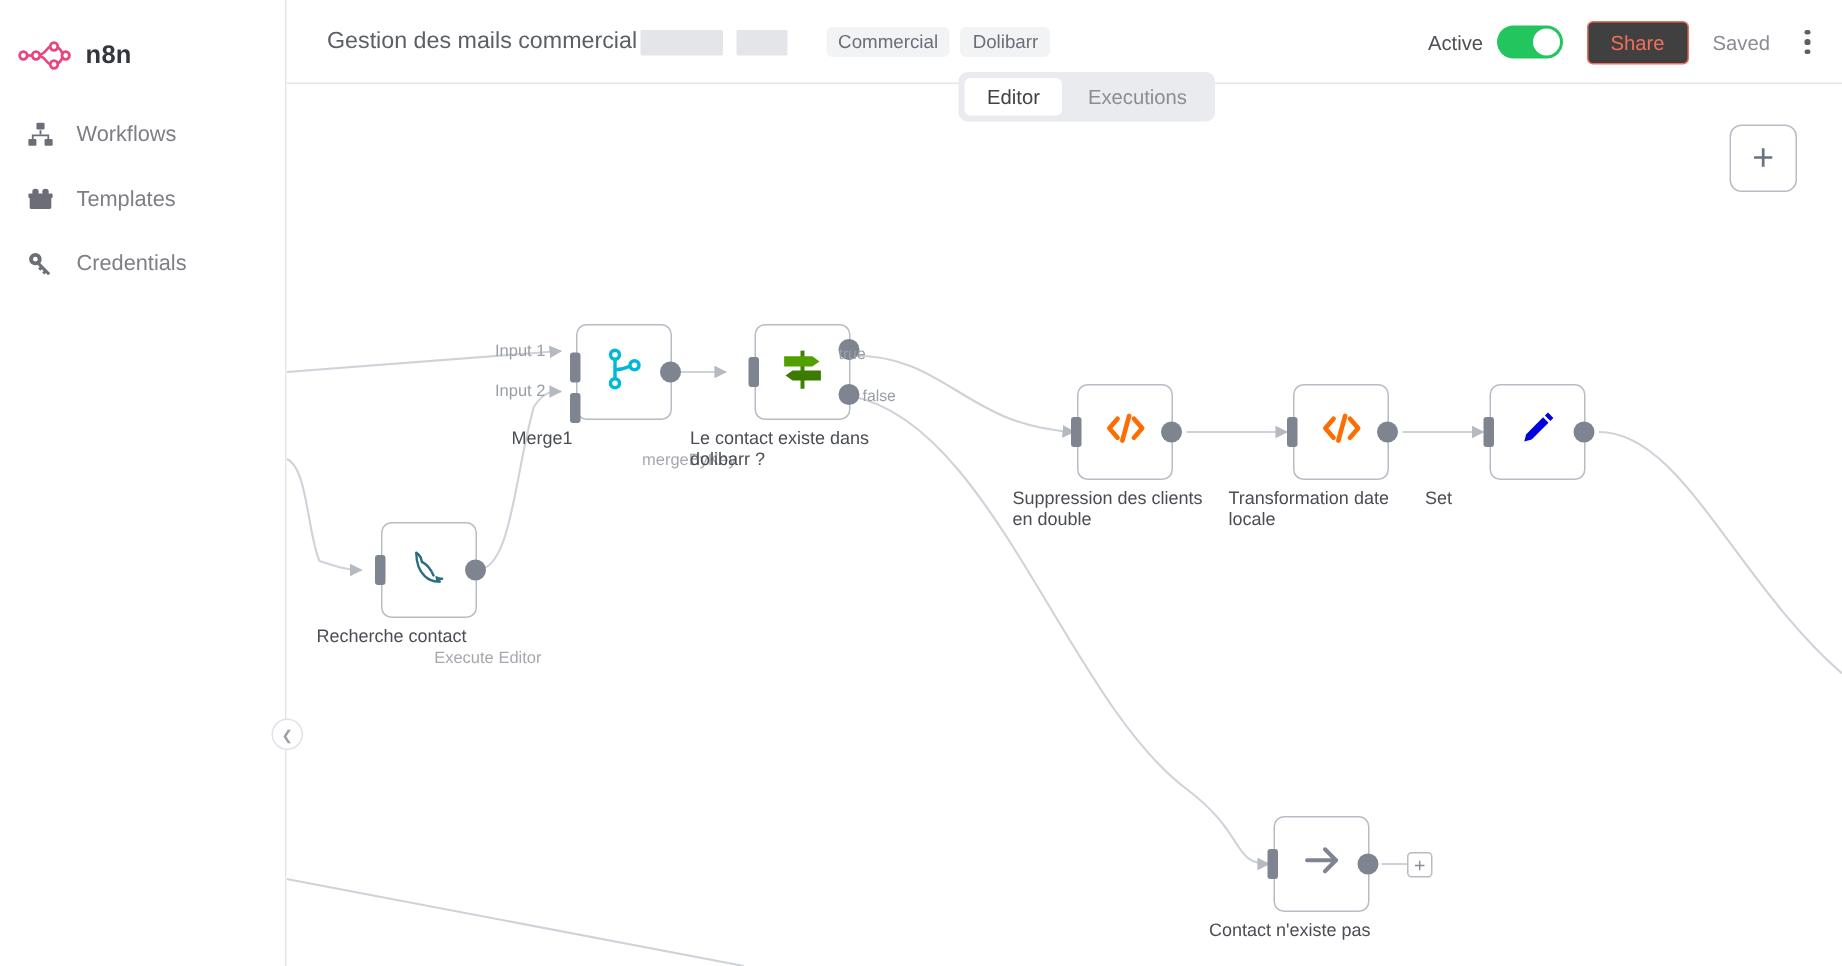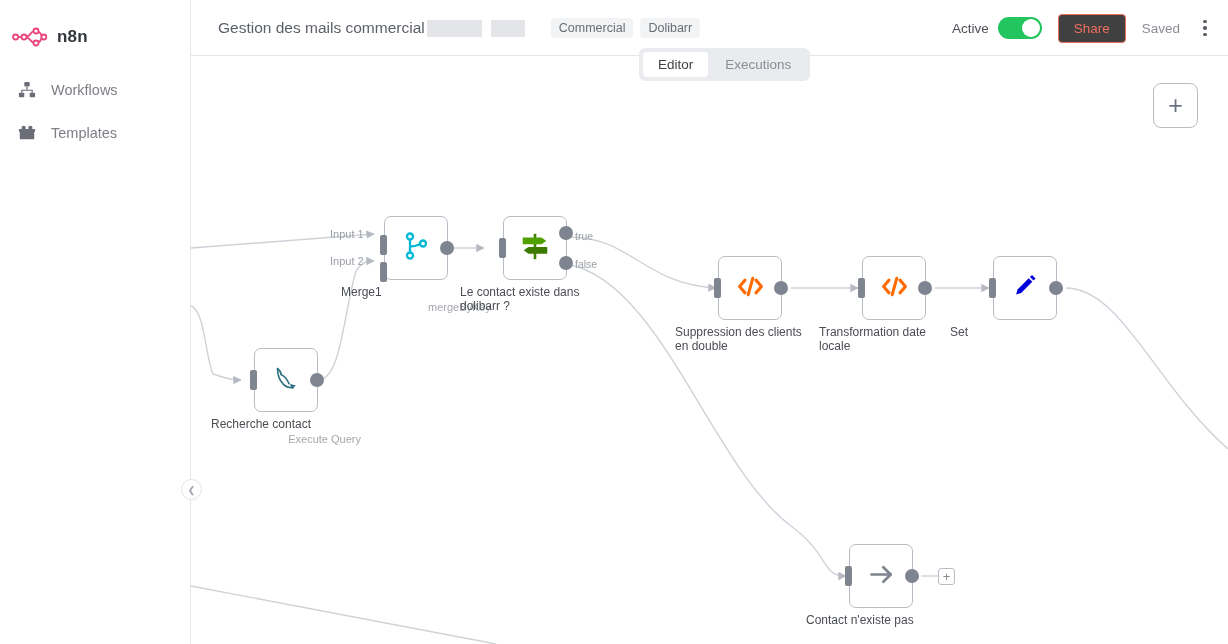--- a/index.html
+++ b/index.html
@@ -172,20 +172,30 @@
           <svg viewBox="0 0 20 20" width="18" height="18" fill="currentColor">
             <path d="M2 8h16v8a1 1 0 0 1-1 1H3a1 1 0 0 1-1-1z"></path>
             <rect x="1" y="5.5" width="18" height="3.4" rx="1"></rect>
             <circle cx="6.3" cy="4.4" r="2.4"></circle>
             <circle cx="13.7" cy="4.4" r="2.4"></circle>
           </svg>
         </span>
         <span class="nav-label">Templates</span>
       </div>
 
+      <div class="nav-item">
+        <span class="nav-ico">
+          <svg viewBox="0 0 20 20" width="18" height="18" fill="currentColor">
+            <circle cx="6.2" cy="6.4" r="4.6"></circle>
+            <circle cx="6.2" cy="6.4" r="1.7" fill="#fff"></circle>
+            <path d="M9 8.6l8.2 8.2-1.6 1.6-1.7-1.7-1.1 1.1-1.6-1.6 1.1-1.1-1.3-1.3-1.2 1.2-1.6-1.6 1.2-1.2-1.8-1.8z"></path>
+          </svg>
+        </span>
+        <span class="nav-label">Credentials</span>
+      </div>
 
 
     </div>
   </div>
 
   <div class="collapse-btn">
     <span>❮</span>
   </div>
 
   <div id="header">
@@ -283,41 +293,41 @@
         <span>
           <svg viewBox="0 0 34 34" width="32" height="32">
             <rect x="15.6" y="4" width="2.8" height="27" fill="#408000"></rect>
             <path d="M4 8h20l5 3.6-5 3.6H4z" fill="#50a000"></path>
             <path d="M30 18H10l-5 3.6 5 3.6h20z" fill="#3c7a00"></path>
           </svg>
         </span>
         <div class="port-out t"></div>
         <div class="port-out f"></div>
       </div>
-      <div class="port-lbl" style="left:72px; top:14px;">true</div>
+      <div class="port-lbl" style="left:56px; top:14px;">true</div>
       <div class="port-lbl" style="left:72px; top:42px;">false</div>
       <div class="node-lbl">Le contact existe dans
 dolibarr ?</div>
     </div>
 
     <div class="node" style="left:63px; top:292px;">
       <div class="node-box">
         <div class="port-in"></div>
         <span>
           <svg viewBox="0 0 34 34" width="32" height="32" fill="none" stroke="#2b6e80" stroke-width="1.7" stroke-linecap="round">
             <path d="M8 7c0 6 1.5 12 6 16.5 3 3 6.5 4 10.5 3.8"></path>
             <path d="M8 7c2.3 1.3 3.6 3.6 4 6.4"></path>
             <path d="M24.5 27.3c-1.2-.6-2-1.6-2-2.8 1.4.7 2.6 1 3.8.8"></path>
             <path d="M12 13.4c3.2 1.6 6.4 5.4 8.2 9.6"></path>
           </svg>
         </span>
         <div class="port-out"></div>
       </div>
       <div class="node-lbl">Recherche contact</div>
-      <div class="node-sub" style="top:85px;">Execute Query</div>
+      <div class="node-sub" style="top:85px;">Execute Editor</div>
     </div>
 
     <div class="node" style="left:527px; top:200px;">
       <div class="node-box">
         <div class="port-in"></div>
         <span>
           <svg viewBox="0 0 34 34" width="31" height="31" fill="none" stroke="#ff6d00" stroke-width="3.4" stroke-linecap="round" stroke-linejoin="round">
             <path d="M11 10L5 17l6 7"></path>
             <path d="M23 10l6 7-6 7"></path>
             <path d="M19.5 8l-5 18"></path>

